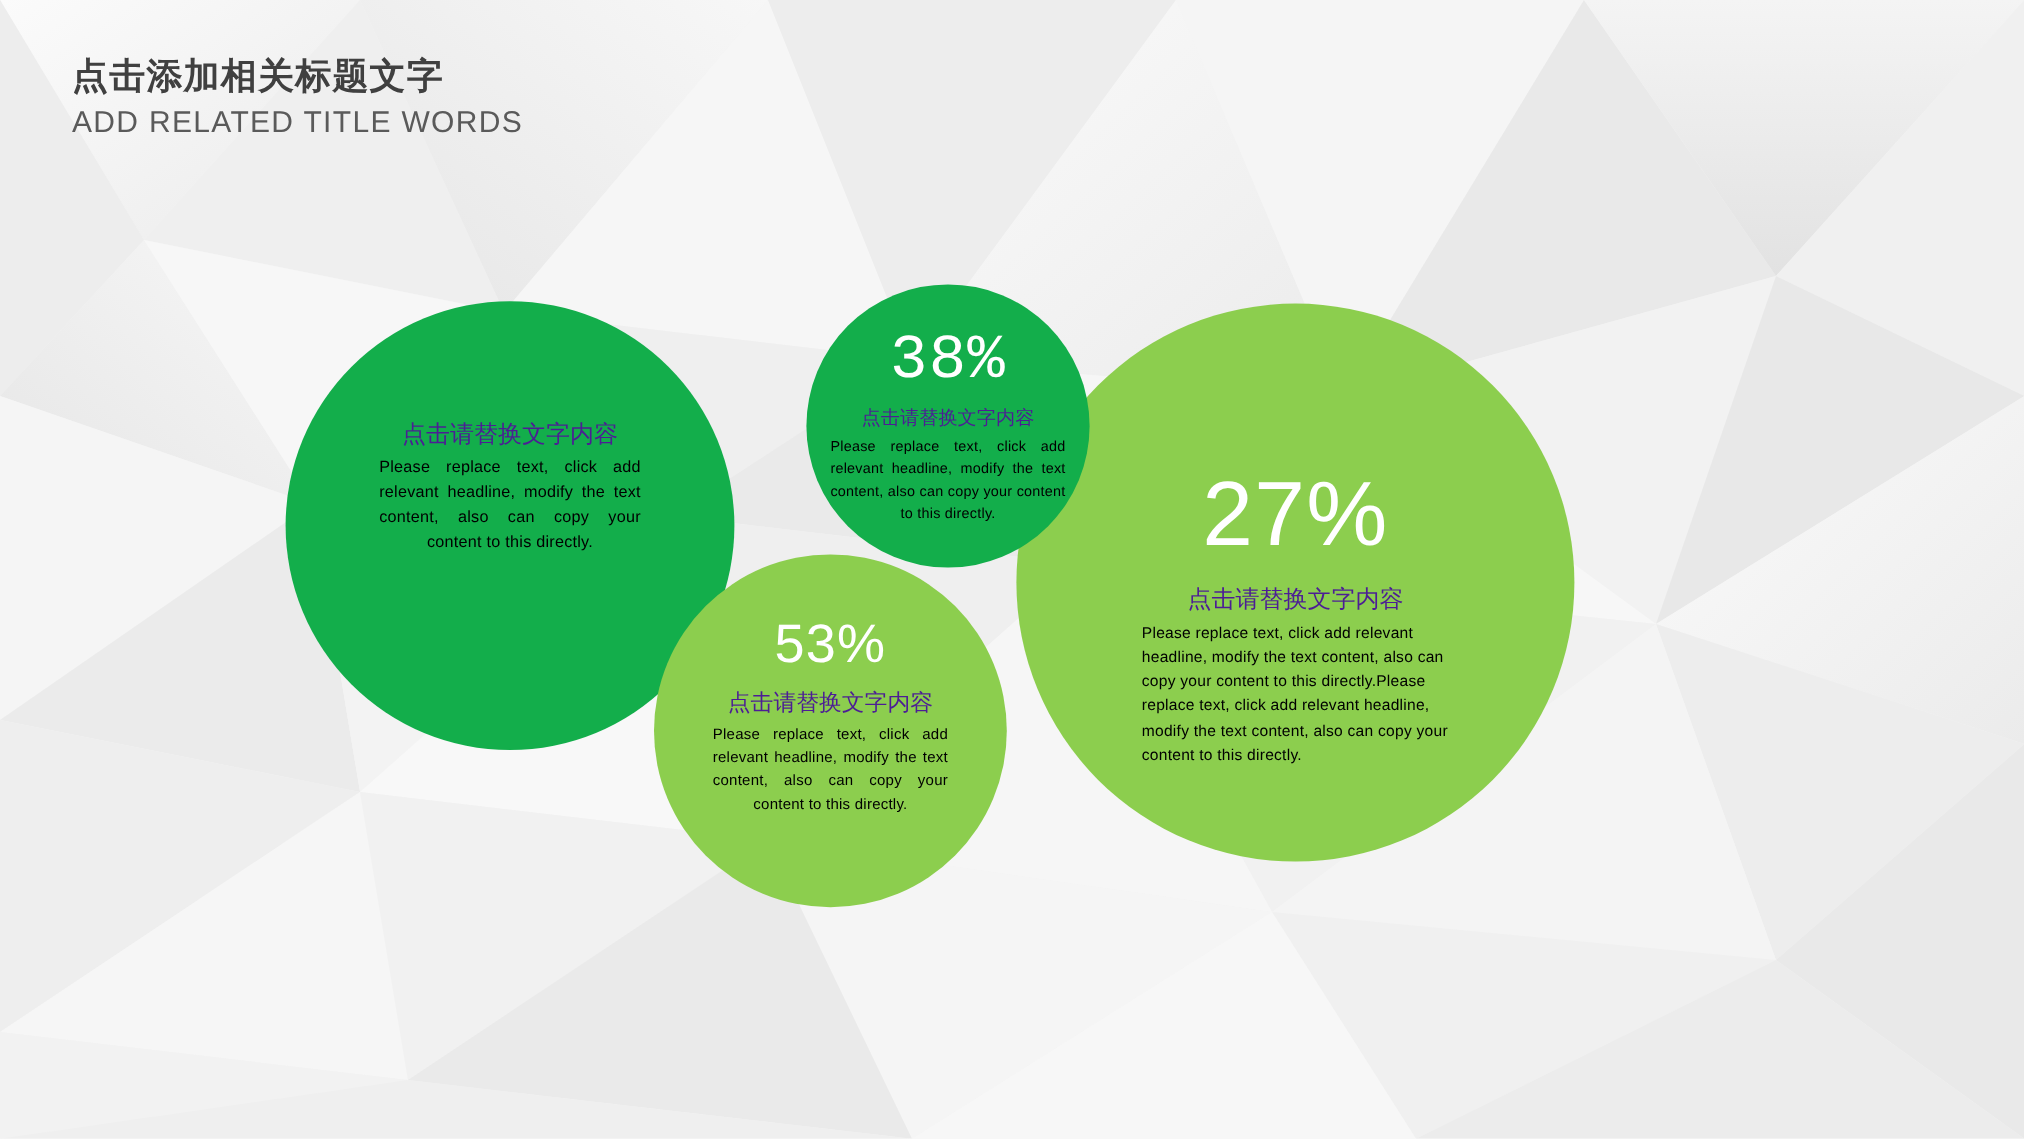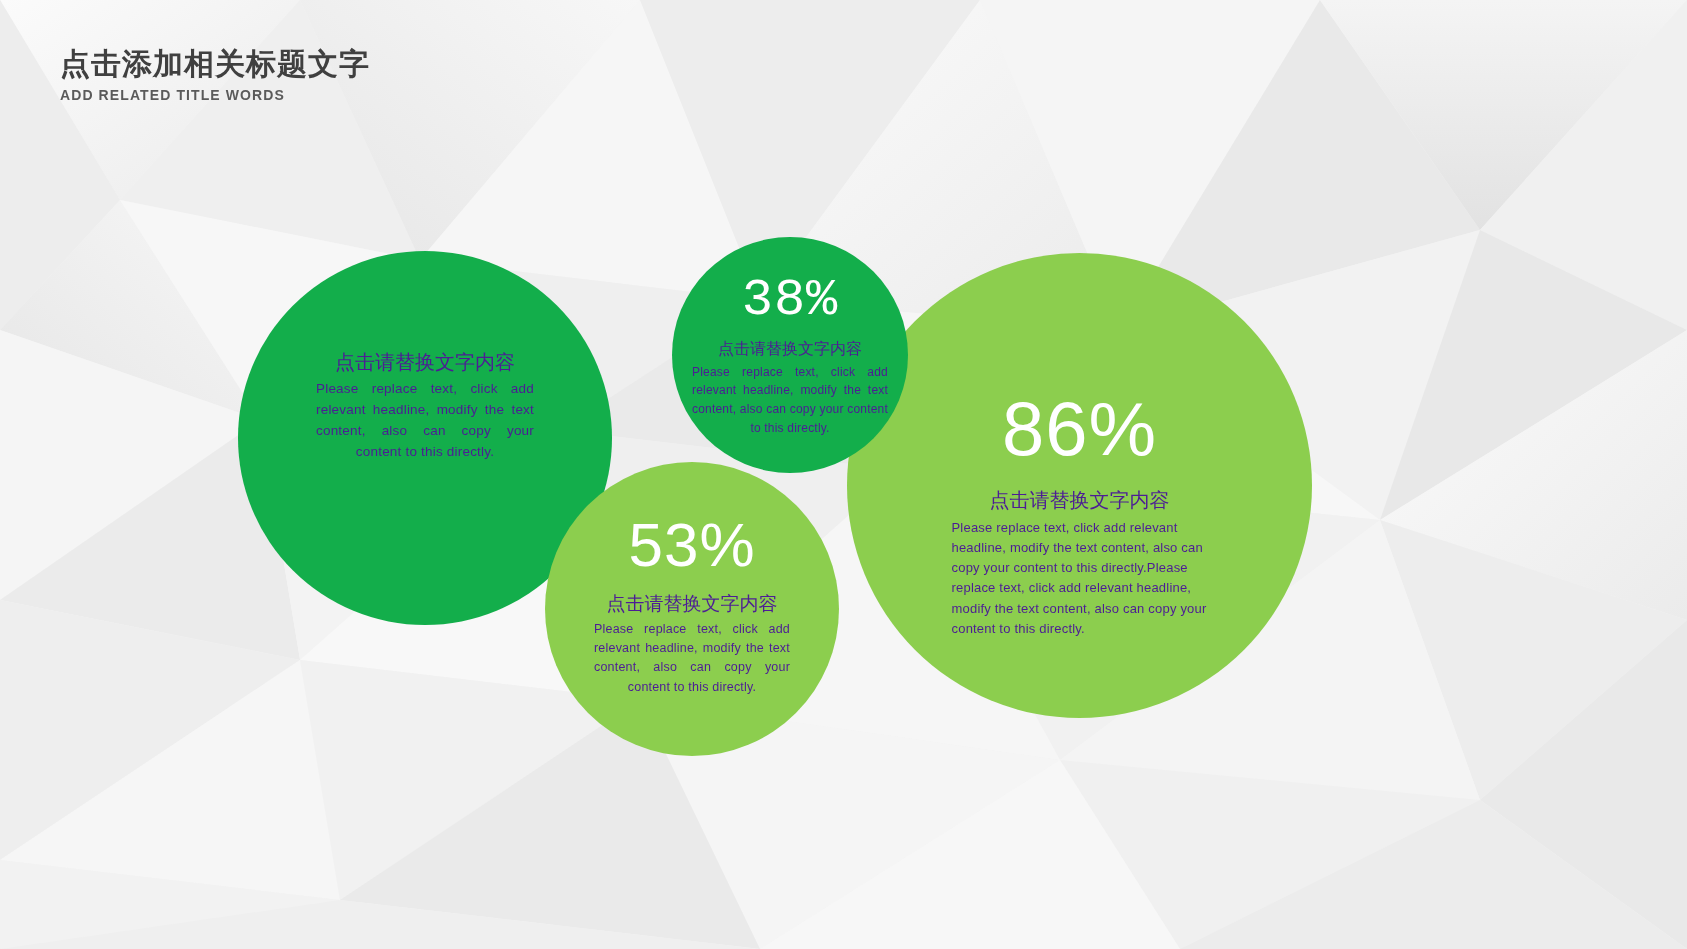--- a/index.html
+++ b/index.html
@@ -32,27 +32,26 @@
   }
   .title-cn {
     font-size: 30px;
     color: #404040;
     letter-spacing: 1px;
     line-height: 1.25;
     white-space: nowrap;
     font-weight: bold;
   }
   .title-en {
-    font-size: 14px;
+    font-size: 25px;
     color: #5a5a5a;
     letter-spacing: 1.1px;
     line-height: 1.3;
     margin-top: 3px;
     white-space: nowrap;
-    font-weight: bold;
   }
 
   
   .circle {
     position: absolute;
     border-radius: 50%;
     box-sizing: border-box;
     display: block;
     text-align: center;
     color: #ffffff;
@@ -69,21 +68,21 @@
     letter-spacing: 1px;
     color: #ffffff;
   }
   .sub-cn {
     font-weight: normal;
     color: #4c1d95;
     line-height: 1.3;
     white-space: nowrap;
   }
   .body-en {
-    color: #4c1d95;
+    color: #000000;
     text-align: justify;
     text-align-last: center;
     line-height: 1.55;
     letter-spacing: 0.2px;
   }
 
   
   #circle-76 {
     left: 238px;
     top: 251px;
@@ -114,21 +113,21 @@
   
   #circle-53 {
     left: 545px;
     top: 462px;
     width: 294px;
     height: 294px;
     background: #8cce4e;
     z-index: 4;
   }
   #circle-53 .c-inner { top: 52px; width: 250px; }
-  #circle-53 .pct { font-size: 62px; }
+  #circle-53 .pct { font-size: 45px; }
   #circle-53 .sub-cn { font-size: 19px; margin-top: 16px; }
   #circle-53 .body-en { font-size: 12.5px; margin-top: 3px; width: 196px; margin-left: auto; margin-right: auto; }
 
   
   #circle-86 {
     left: 847px;
     top: 253px;
     width: 465px;
     height: 465px;
     background: #8cce4e;
@@ -203,21 +202,21 @@
     <polygon points="0,949 340,900 760,949" fill="#efefef"></polygon>
   </svg>
 
   <div class="title-block">
     <div class="title-cn">点击添加相关标题文字</div>
     <div class="title-en">ADD RELATED TITLE WORDS</div>
   </div>
 
   <div class="circle" id="circle-86">
     <div class="c-inner">
-      <div class="pct">86%</div>
+      <div class="pct">27%</div>
       <div class="sub-cn">点击请替换文字内容</div>
       <div class="body-en">Please replace text, click add relevant headline, modify the text content, also can copy your content to this directly.Please replace text, click add relevant headline, modify the text content, also can copy your content to this directly.</div>
     </div>
   </div>
 
   <div class="circle" id="circle-76">
     <div class="c-inner">
       <div class="sub-cn">点击请替换文字内容</div>
       <div class="body-en">Please replace text, click add relevant headline, modify the text content, also can copy your content to this directly.</div>
     </div>

